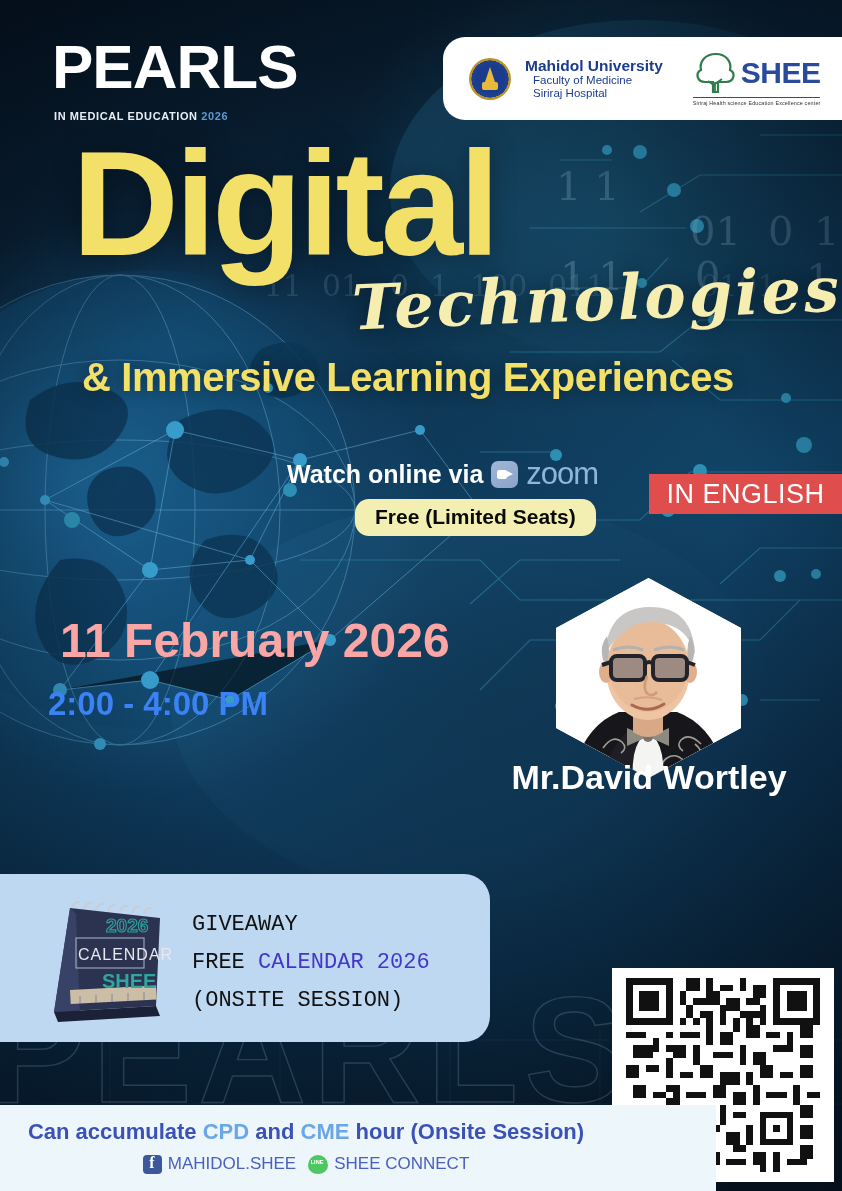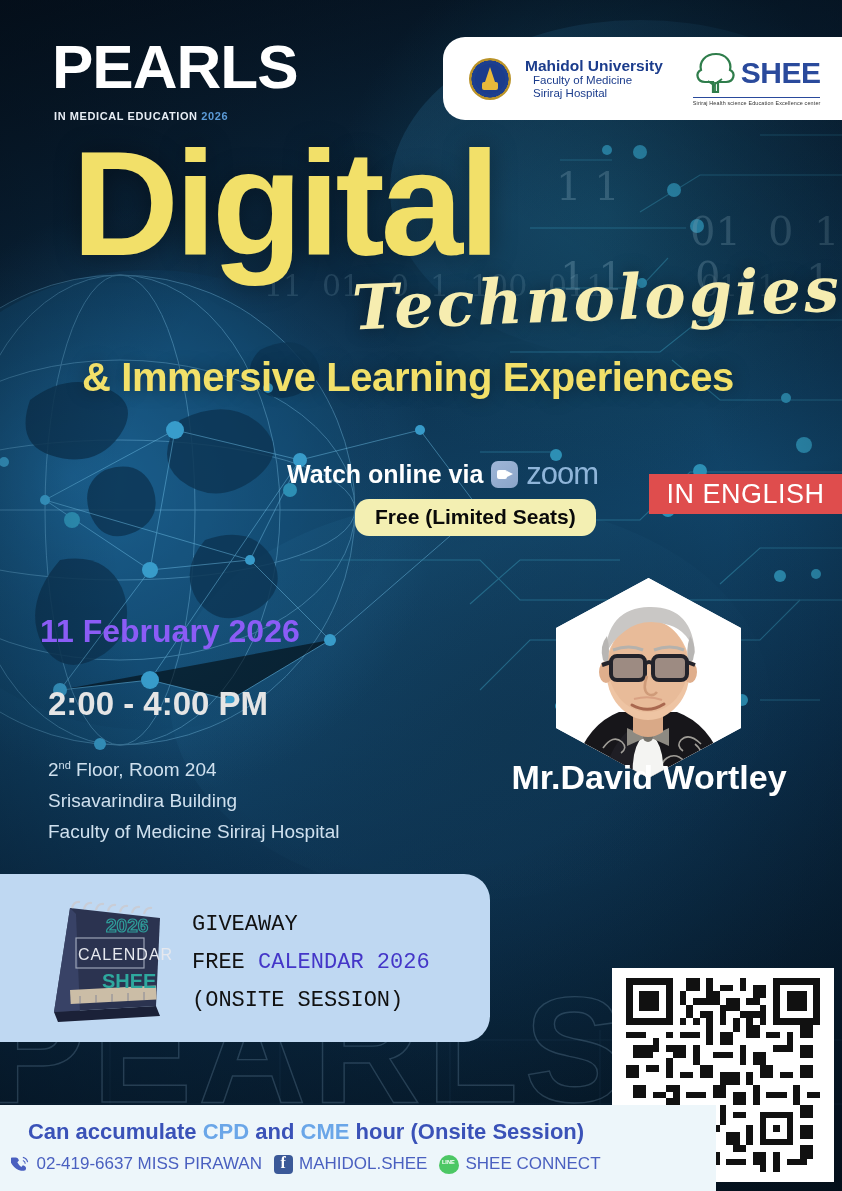--- a/index.html
+++ b/index.html
@@ -89,22 +89,22 @@
   .free-pill{
     position:absolute;left:320px;top:499px;background:#f3efb2;color:#0a0a0a;
     font-size:21px;font-weight:bold;padding:6px 20px 7px;border-radius:14px;margin-left:35px;
   }
   .eng-badge{
     position:absolute;left:649px;top:474px;width:193px;height:40px;background:#df4d4d;
     color:#ffffff;font-size:27px;font-weight:500;display:flex;align-items:center;
     justify-content:center;letter-spacing:.5px;
   }
   
-  .ev-date{position:absolute;left:40px;top:613px;font-size:32px;font-weight:bold;color:#8b5cf6;}
-  .ev-time{position:absolute;left:48px;top:685px;font-size:33px;font-weight:bold;color:#e5e5e5;}
+  .ev-date{position:absolute;left:60px;top:613px;font-size:48px;font-weight:bold;color:#fca5a5;}
+  .ev-time{position:absolute;left:48px;top:685px;font-size:33px;font-weight:bold;color:#3b82f6;}
   .ev-loc{position:absolute;left:48px;top:750px;font-size:19px;color:#cfe0ee;line-height:31px;}
   .ev-loc sup{font-size:11px;vertical-align:super;}
   
   .hexwrap{
     position:absolute;left:541px;top:578px;width:215px;height:200px;background:#ffffff;
     clip-path:polygon(50% 0%,93% 25%,93% 75%,50% 100%,7% 75%,7% 25%);
     border-radius:18px;overflow:hidden;
   }
   .hex-photo{position:absolute;inset:0;}
   .sp-name{position:absolute;left:508px;top:758px;width:282px;text-align:center;
@@ -319,27 +319,20 @@
   <div class="watch-row">
     <span class="watch-txt">Watch online via</span>
     <span class="zoom-ico"></span>
     <span class="zoom-word">zoom</span>
   </div>
   <div class="free-pill">Free (Limited Seats)</div>
   <div class="eng-badge">IN ENGLISH</div>
 
   <div class="ev-date">11 February 2026</div>
   <div class="ev-time">2:00 - 4:00 PM</div>
-  <div class="ev-loc">
-    <div>
-      <span>2</span><sup>nd</sup><span> Floor, Room 204</span>
-    </div>
-    <div>Srisavarindira Building</div>
-    <div>Faculty of Medicine Siriraj Hospital</div>
-  </div>
 
   <div class="hexwrap">
     <svg class="hex-photo" viewBox="0 0 215 200">
       <rect width="215" height="200" fill="#ffffff"></rect>
 
       <path d="M30 200 q12 -52 48 -66 l58 0 q38 14 50 66 z" fill="#17161a"></path>
       <path d="M62 200 q10 -44 40 -56 l20 0 q-16 26 -18 56 z" fill="#1f1e24"></path>
 
       <g stroke="#b9b6ae" stroke-width="1.6" fill="none" opacity=".85">
         <path d="M52 196 q10 -18 22 -12 q9 5 2 13 q-7 7 -13 -1"></path>
@@ -541,28 +534,20 @@
       </g>
     </svg>
   </div>
 
   <div class="footer">
     <div class="f-line1">
       <span>Can accumulate </span><span class="lt">CPD</span><span> and </span><span class="lt">CME</span><span> hour (Onsite Session)</span>
     </div>
     <div class="f-row2">
       <span class="f-item">
-        <svg class="ico-phone" viewBox="0 0 24 24">
-          <path d="M6 3 q3 0 4 4 l-2 2 q2 4 5 6 l2 -2 q4 1 4 4 q0 3 -3 3 q-7 0 -12 -5 q-5 -5 -5 -9 q0 -3 3 -3 z" fill="#4a60c0"></path>
-          <path d="M15 3 q5 1 6 6" fill="none" stroke="#4a60c0" stroke-width="1.4"></path>
-          <path d="M15 7 q3 1 3 4" fill="none" stroke="#4a60c0" stroke-width="1.4"></path>
-        </svg>
-        <span>02-419-6637 MISS PIRAWAN</span>
-      </span>
-      <span class="f-item">
         <span class="ico-fb"></span>
         <span>MAHIDOL.SHEE</span>
       </span>
       <span class="f-item">
         <span class="ico-line"></span>
         <span>SHEE CONNECT</span>
       </span>
     </div>
   </div>
 

